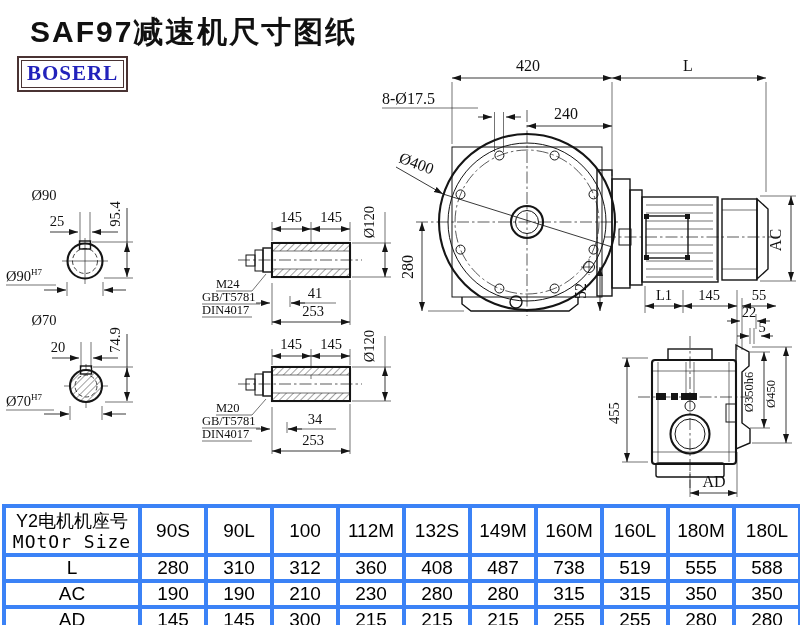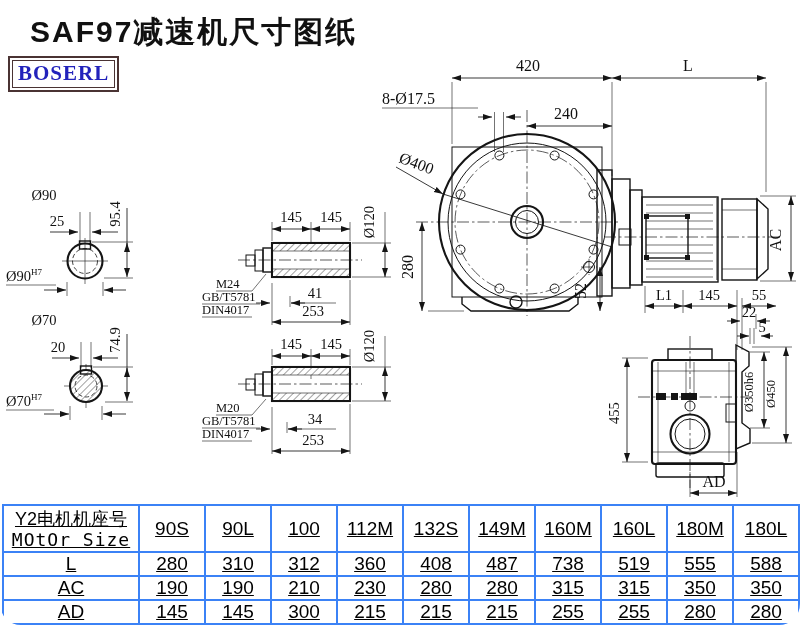--- a/index.html
+++ b/index.html
@@ -1,40 +1,40 @@
 <!DOCTYPE html>
 <html><head>
 <meta charset="utf-8">
 <style>
   html,body{margin:0;padding:0;background:#ffffff;}
   #page{position:relative;width:800px;height:625px;background:#fff;overflow:hidden;
-        font-family:"Liberation Sans",sans-serif;color:#151515;border-radius:21px;}
+        font-family:"Liberation Sans",sans-serif;color:#151515;}
   #title{position:absolute;left:30px;top:12px;font-size:30px;font-weight:700;
          letter-spacing:2px;color:#111;}
-  #logo{position:absolute;left:8px;top:56px;border:2px solid #4a3333;padding:2px;background:#fff;}
+  #logo{position:absolute;left:17px;top:56px;border:2px solid #4a3333;padding:2px;background:#fff;}
   #logo .inner{border:1px solid #4a3333;padding:0 5px 1px 5px;}
   #logo .txt{font-family:"Liberation Serif",serif;font-weight:700;font-size:21px;color:#2222bb;letter-spacing:1px;}
   svg{position:absolute;left:0;top:0;}
   
   .ln  {stroke:#151515;fill:none;stroke-width:1;}
   .ln2 {stroke:#151515;fill:none;stroke-width:2.1;}
   .ln15{stroke:#151515;fill:none;stroke-width:1.4;}
   .thin{stroke:#151515;fill:none;stroke-width:0.6;}
   .dim {stroke:#151515;fill:none;stroke-width:0.85;}
   .cl  {stroke:#151515;fill:none;stroke-width:0.7;stroke-dasharray:12 3 2.5 3;}
   .dash{stroke:#151515;fill:none;stroke-width:0.8;stroke-dasharray:4.5 2.5;}
   .blk {fill:#151515;stroke:none;}
   text.t {font-family:"Liberation Serif",serif;font-size:14.5px;fill:#111;}
   text.ts{font-family:"Liberation Serif",serif;font-size:12.5px;fill:#111;}
   text.tb{font-family:"Liberation Serif",serif;font-size:16px;fill:#111;}
   
   #dim-table{position:absolute;left:2px;top:504px;width:796px;height:119px;
              border-collapse:collapse;table-layout:fixed;}
-  #dim-table td{border:2px solid #3b82f6;text-align:center;vertical-align:middle;
-                font-size:19px;color:#000;padding:0;overflow:hidden;text-decoration:underline;}
+  #dim-table td{border:4px solid #3b82f6;text-align:center;vertical-align:middle;
+                font-size:19px;color:#000;padding:0;overflow:hidden;}
   #dim-table tr.hdr td{height:45px;}
   #dim-table tr.val td{height:22px;}
   .hl1{font-size:18px;line-height:21px;}
   .hl2{font-family:"DejaVu Sans Mono",monospace;font-size:18px;letter-spacing:1px;line-height:19px;}
 </style>
 </head>
 <body>
 
 <div id="page">
 

